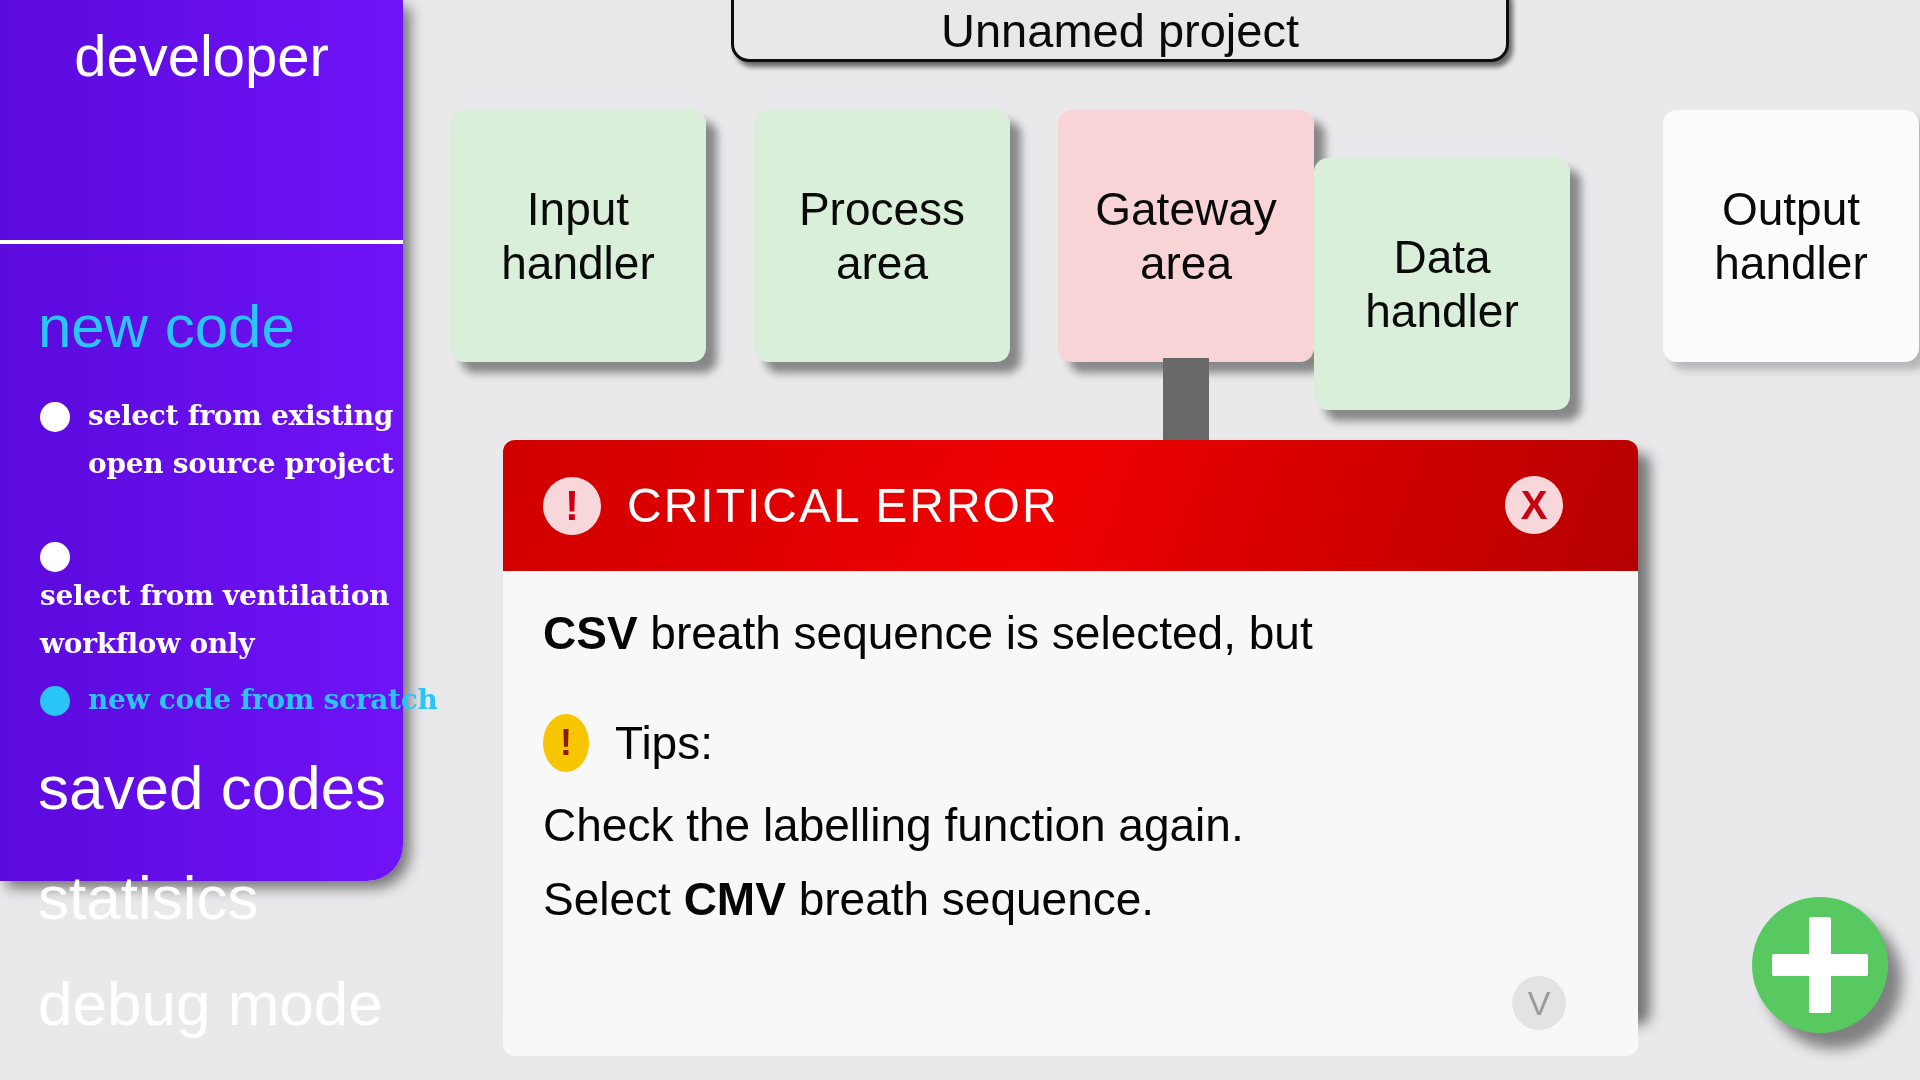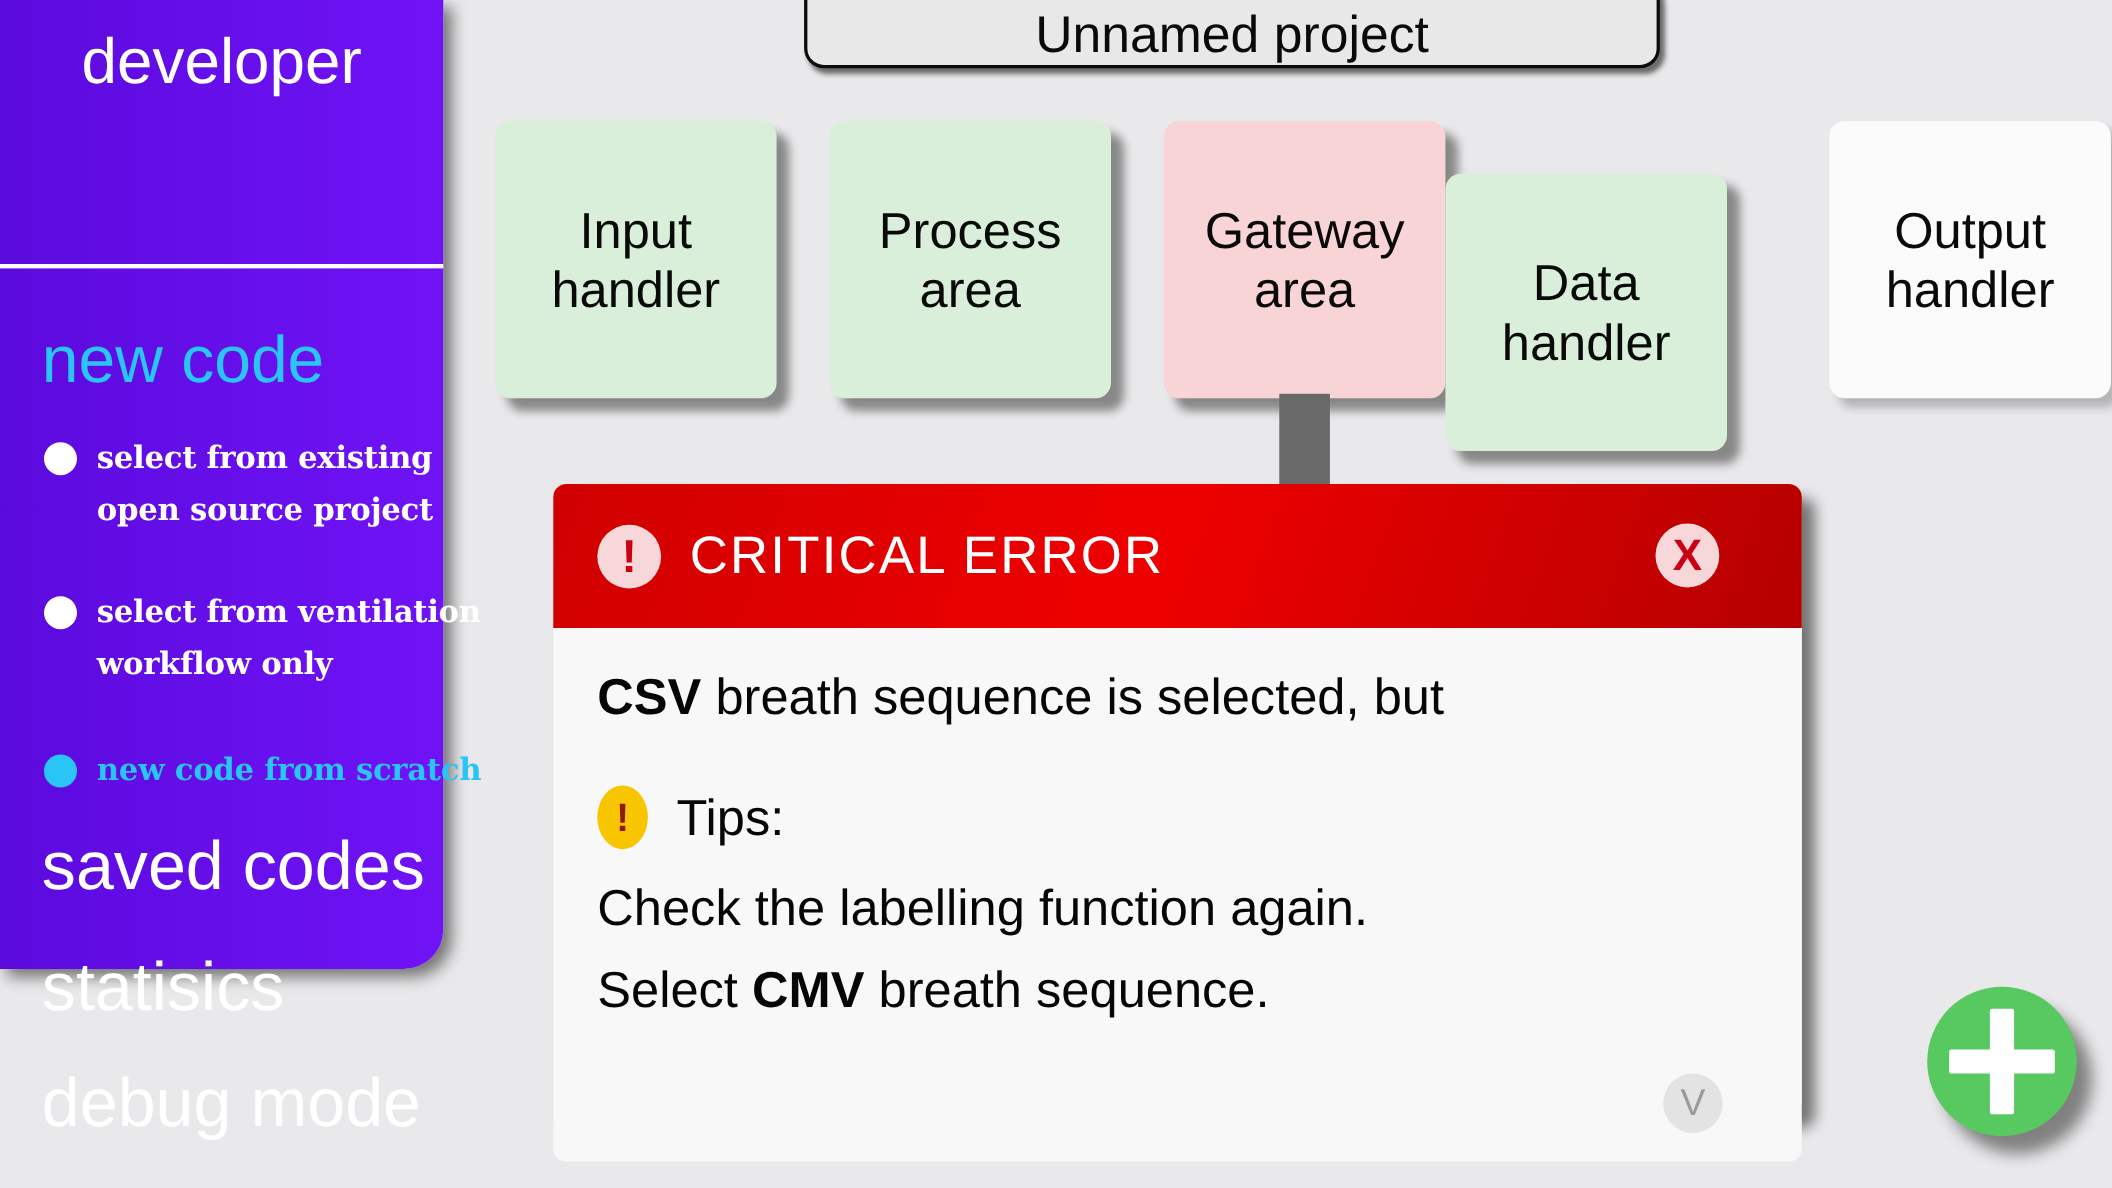--- a/index.html
+++ b/index.html
@@ -21,21 +21,21 @@
   .sb-title{position:absolute;top:22px;left:0;width:100%;text-align:center;
     color:#fff;font-size:58px;}
   .sb-divider{position:absolute;top:240px;left:0;width:100%;height:4px;background:#fff;}
   .sb-section{position:absolute;top:292px;left:38px;color:var(--cyan);font-size:60px;cursor:pointer;}
   .sb-option{position:absolute;left:40px;display:flex;align-items:flex-start;cursor:pointer;}
   .sb-option .dot{width:30px;height:30px;border-radius:50%;background:#fff;flex:0 0 30px;margin-top:10px;margin-right:18px;}
   .sb-option .opt-text{font-family:"DejaVu Serif","Liberation Serif",serif;font-weight:bold;
     color:#fff;font-size:28px;line-height:1.72;white-space:nowrap;letter-spacing:-0.3px;}
   .sb-option.selected .dot{background:var(--cyan);}
   .sb-option.selected .opt-text{color:var(--cyan);}
-  .opt1{top:392px;} .opt2{top:532px;} .opt3{top:676px;}
+  .opt1{top:392px;} .opt2{top:532px;flex-direction:column;} .opt3{top:676px;}
   .sb-menu-item{position:absolute;left:38px;color:#fff;font-size:62px;cursor:pointer;}
   .mi0{top:752px;} .mi1{top:862px;} .mi2{top:968px;}
 
   
   .project-tab{position:absolute;left:731px;top:-18px;width:778px;height:80px;
     background:var(--tab_bg);border:3px solid #0d0d0d;border-radius:18px;
     box-shadow:4px 5px 5px rgba(0,0,0,.55);
     display:flex;align-items:center;justify-content:center;padding-top:16px;
     font-size:47px;color:#0a0a0a;cursor:pointer;}
 

